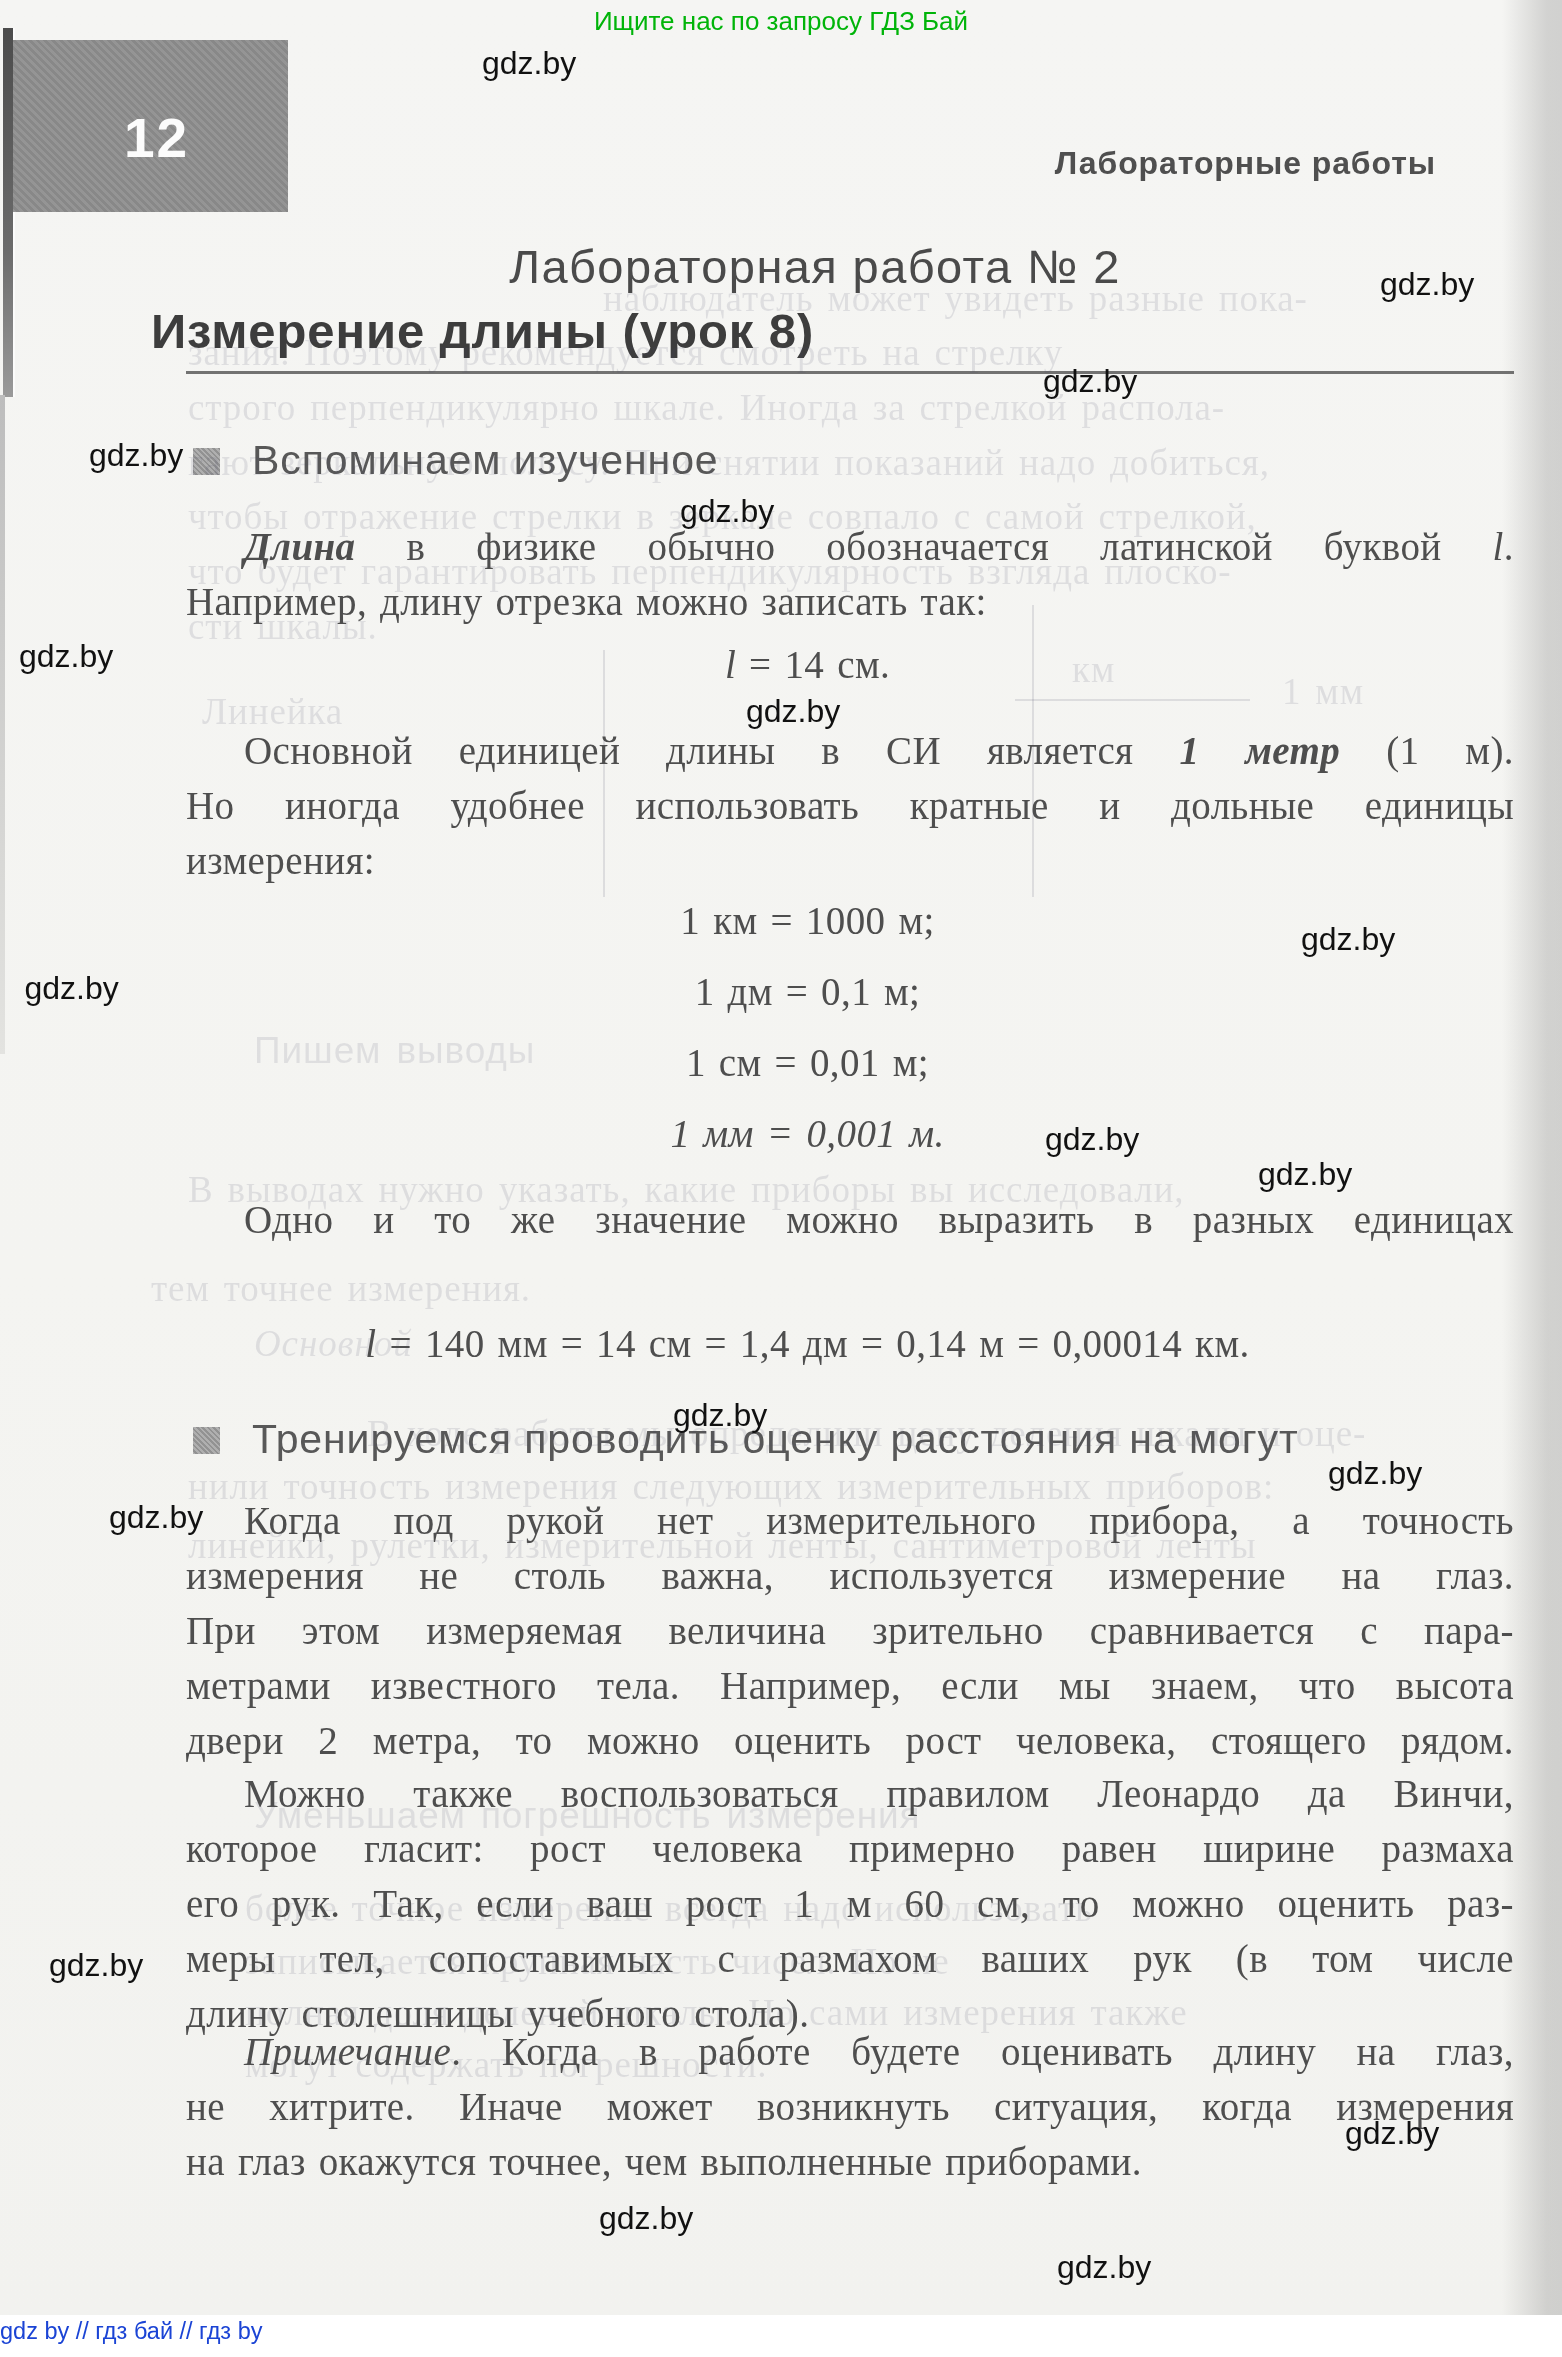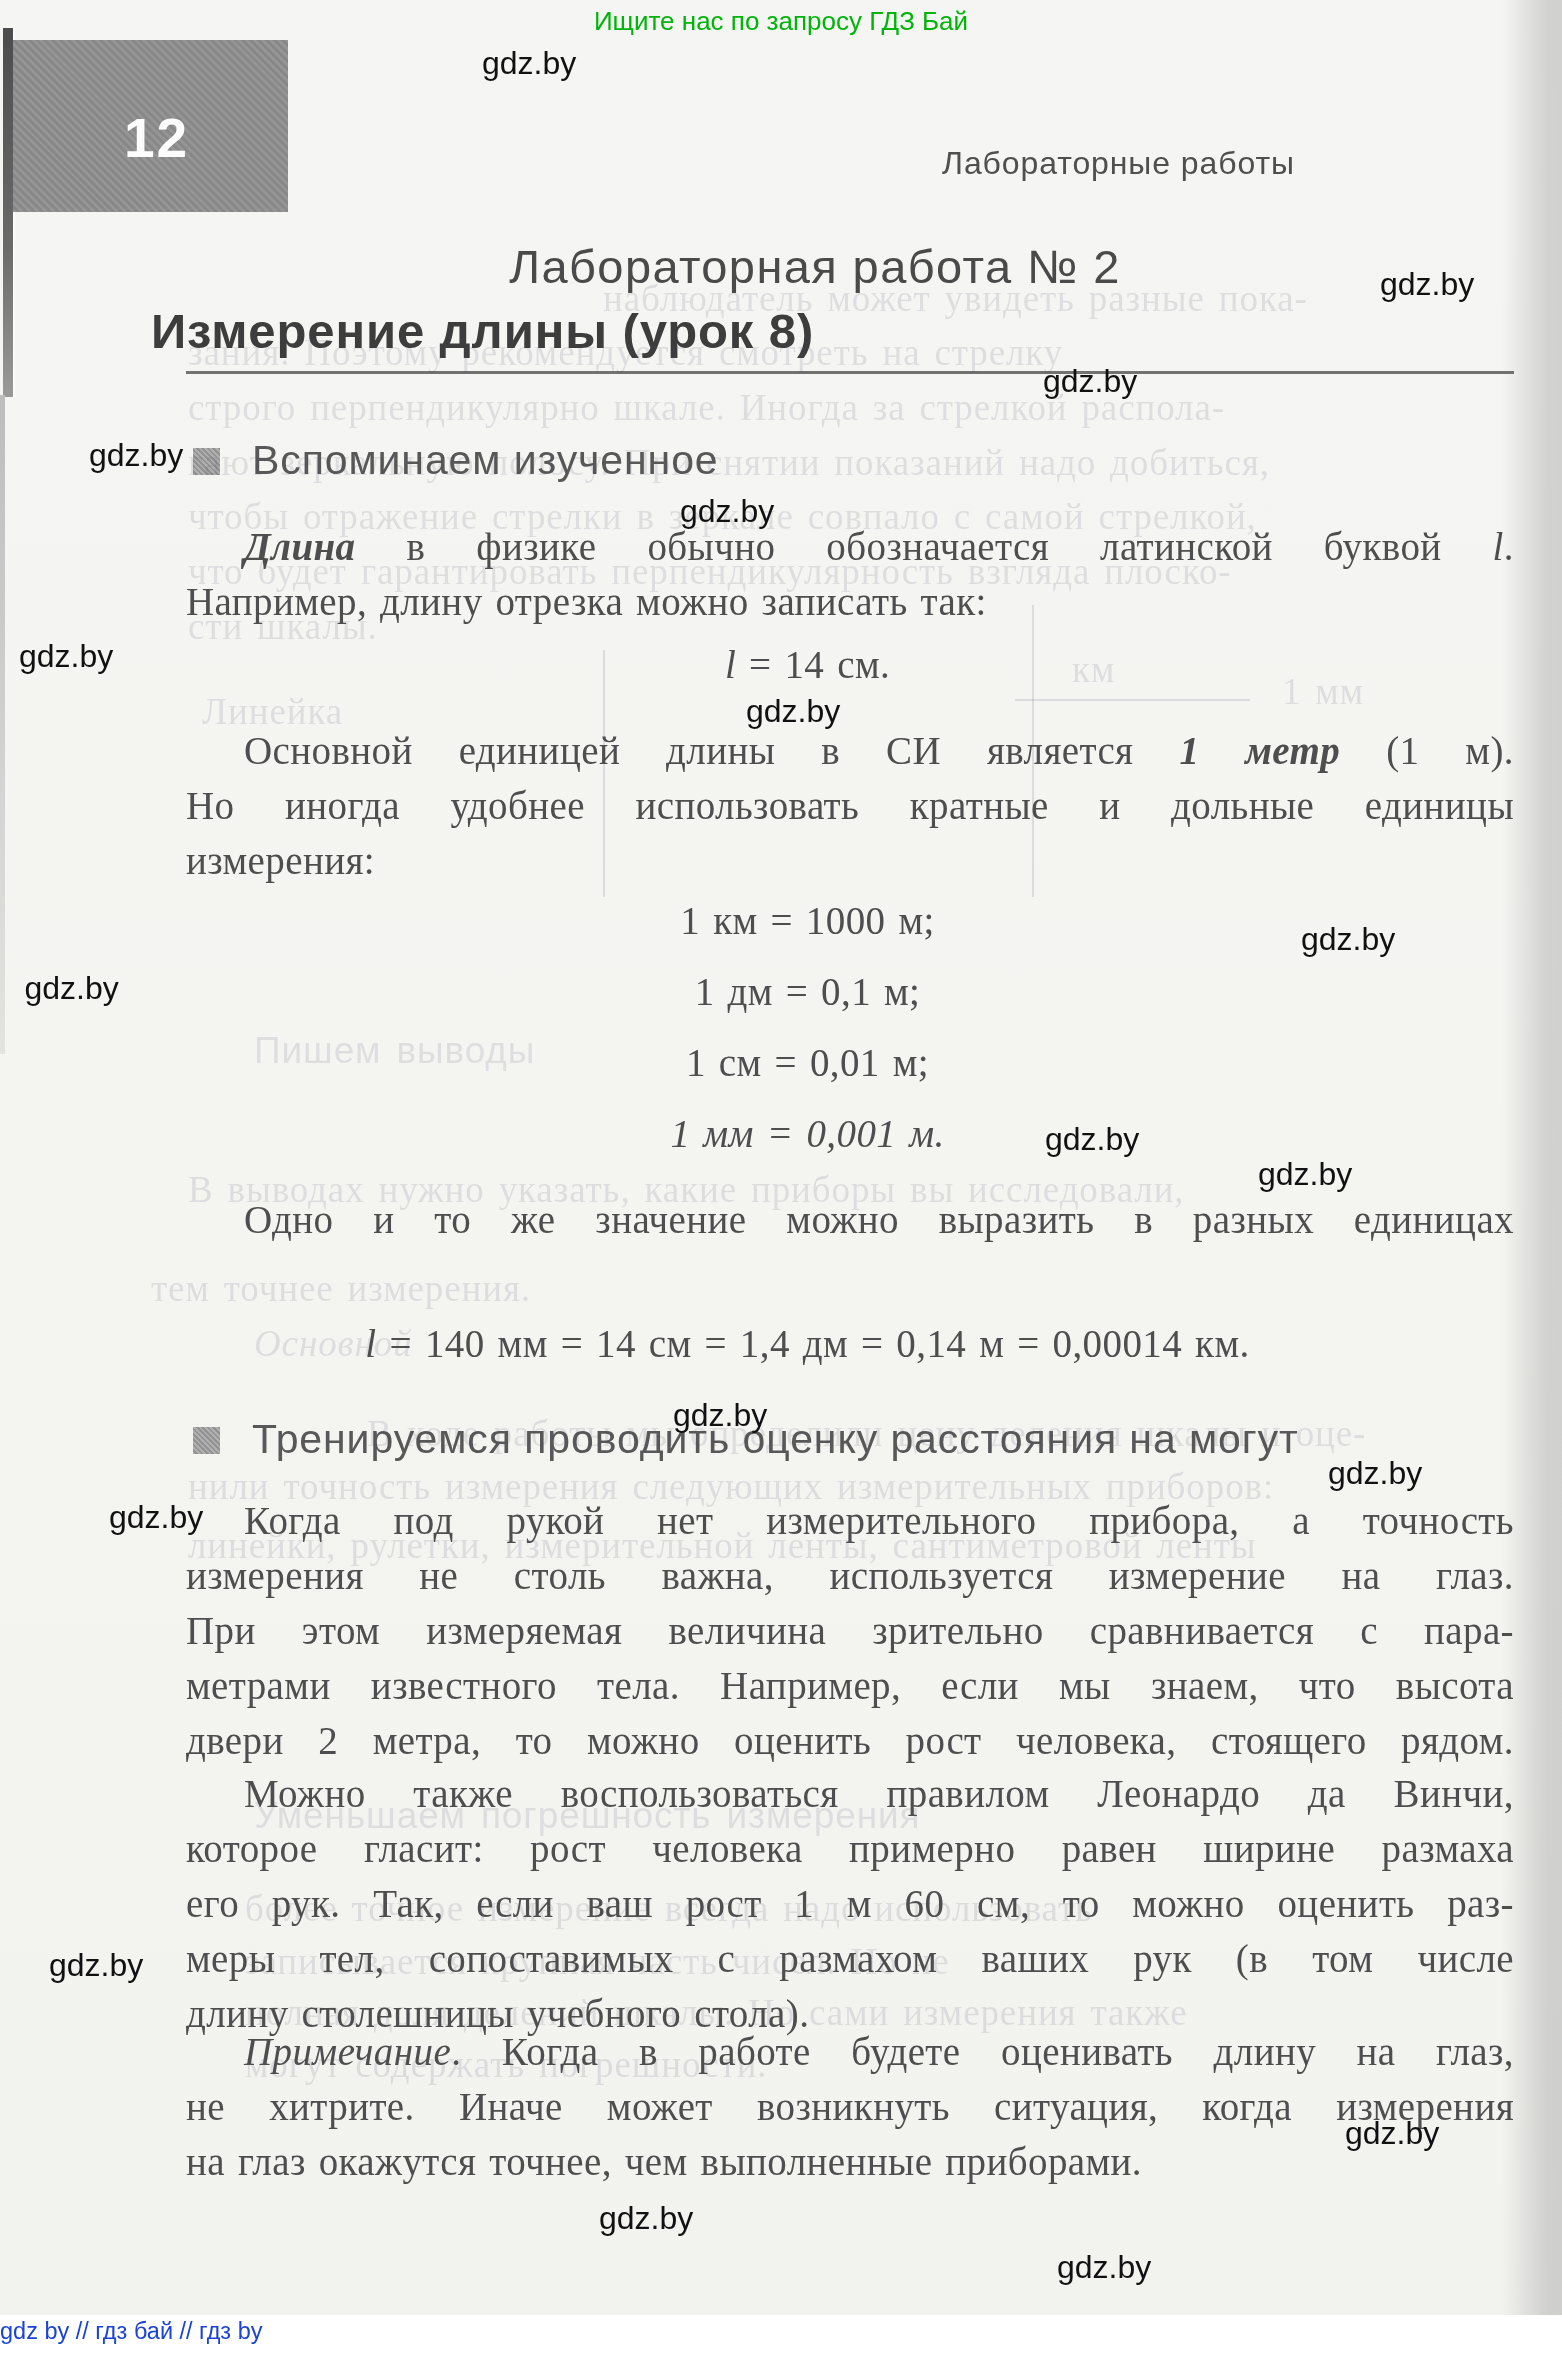--- a/index.html
+++ b/index.html
@@ -37,22 +37,22 @@
     padding-left:111px;padding-top:24.5px;
     font-family:"Liberation Sans",sans-serif;font-weight:bold;
     font-size:55px;color:#fcfcfc;letter-spacing:1.9px;
   }
   
   .top-banner{
     position:absolute;left:0;top:5.6px;width:1562px;text-align:center;
     font-family:"Liberation Sans",sans-serif;font-size:26px;color:#00b409;
   }
   .header-right{
-    position:absolute;left:942px;top:145px;width:494px;
-    font-family:"Liberation Sans",sans-serif;font-weight:normal;
+    position:absolute;left:942px;top:145px;width:494px;text-align:right;
+    font-family:"Liberation Sans",sans-serif;font-weight:bold;
     font-size:32px;color:#4f4f4f;letter-spacing:0.9px;
   }
   .footer{
     position:absolute;left:0;top:2318px;width:1562px;text-align:left;
     font-family:"Liberation Sans",sans-serif;font-size:23.5px;color:#1b44d5;
   }
   
   .title1{
     position:absolute;left:151px;top:239px;width:1328px;text-align:center;
     font-family:"Liberation Sans",sans-serif;font-size:47px;color:#4a4a4a;letter-spacing:1.4px;

